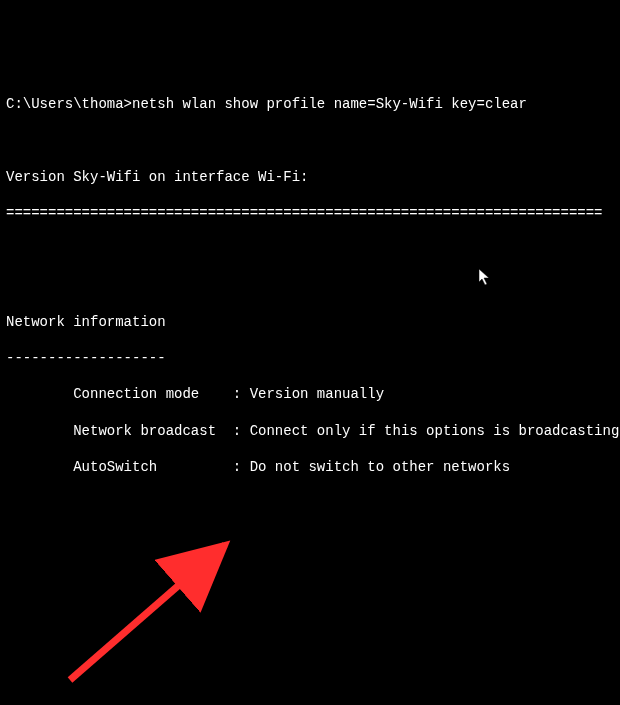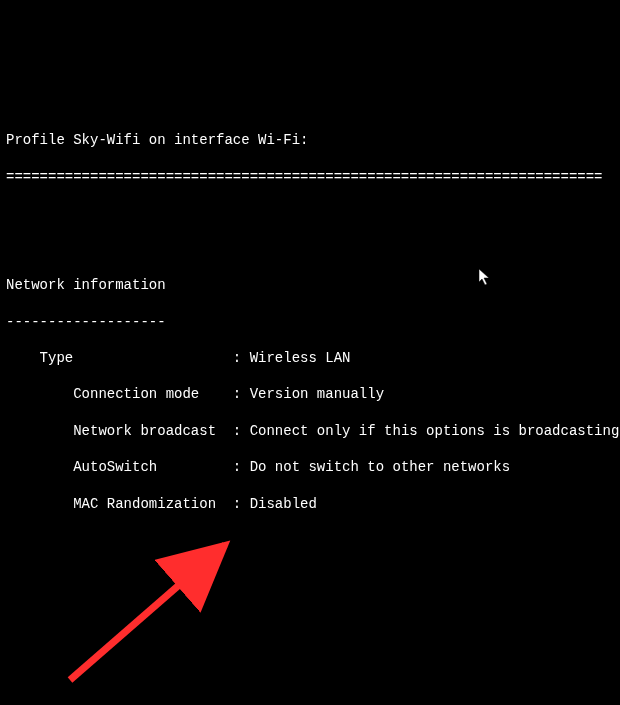--- a/index.html
+++ b/index.html
@@ -29,32 +29,31 @@
       pointer-events: none;
       top: 0; left: 0;
     }
   </style>
 </head>
 <body>
 
 
 
 <div>
+<span class="line">C:\Users\thoma&gt;netsh wlan show profile name=Sky-Wifi key=clear</span>
 <div class="blank"></div>
-<span class="line">Profile Sky-Wifi on interface Wi-Fi:</span>
+<span class="line">Version Sky-Wifi on interface Wi-Fi:</span>
 <span class="line">=======================================================================</span>
 <div class="blank"></div>
 <div class="blank"></div>
 <span class="line">Network information</span>
 <span class="line">-------------------</span>
-<span class="line"><span>    Type                   :</span><span> Wireless LAN</span></span>
 <span class="line"><span>        Connection mode    :</span><span> Version manually</span></span>
 <span class="line"><span>        Network broadcast  :</span><span> Connect only if this options is broadcasting</span></span>
 <span class="line"><span>        AutoSwitch         :</span><span> Do not switch to other networks</span></span>
-<span class="line"><span>        MAC Randomization  :</span><span> Disabled</span></span>
 
 
 
 
 
 
 
 
 
 

